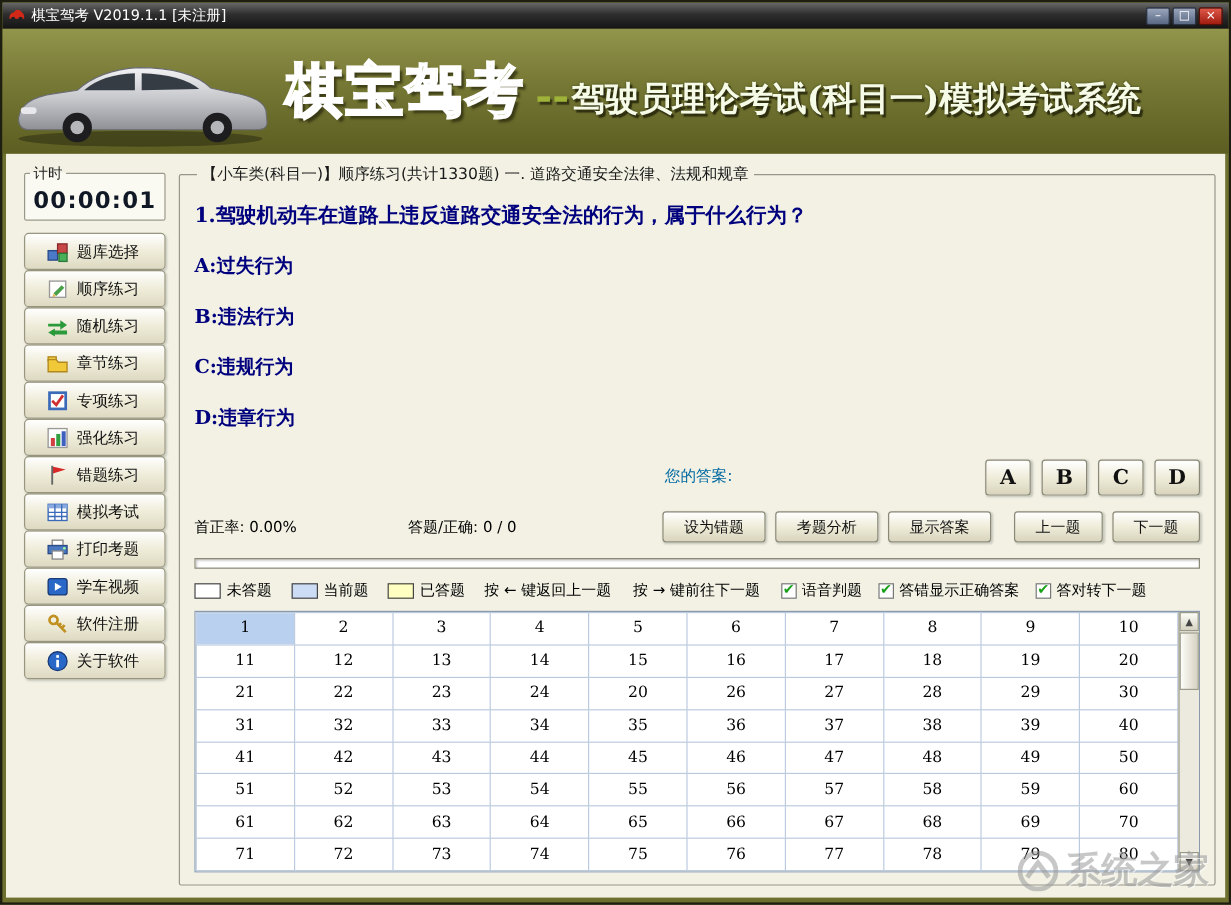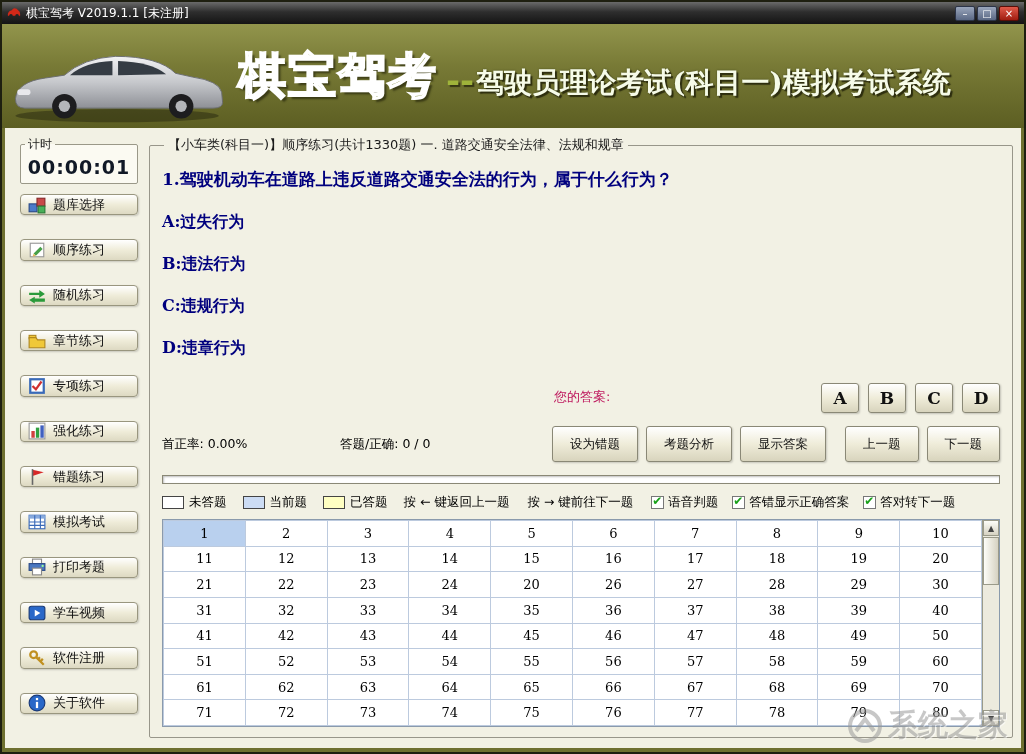--- a/index.html
+++ b/index.html
@@ -65,21 +65,21 @@
     width:118px; border:1px solid #9a9888; border-radius:2px; background:#fbfaf2;
     margin-bottom:10px; padding:1px 4px 5px 4px;
   }
   .timer-box legend{ font-size:12px; color:#222; padding:0 3px; }
   .timer-value{
     text-align:center; font-size:19px; font-weight:bold; color:#101826;
     letter-spacing:1px; padding-top:2px;
   }
   .side-btn{
     display:flex; align-items:center; gap:7px;
-    width:118px; height:31px; margin-bottom:24px; padding:0 7px;
+    width:118px; height:31px; margin-bottom:0; padding:0 18px;
     background:linear-gradient(#ffffff,#efecd9 50%,#ddd9c2);
     border:1px solid #99967f; border-radius:4px;
     font-size:13px; color:#111; cursor:pointer;
     box-shadow:1px 1px 2px rgba(0,0,0,.18);
   }
   .side-btn svg{ width:18px; height:18px; flex:none; }
   .gap-top{ margin-top:12px; }
 
   
   .main-box{
@@ -91,35 +91,35 @@
   .question{
     margin-top:12px; font-family:"DejaVu Serif","Liberation Serif",serif;
     font-weight:bold; font-size:17px; color:#00007e;
   }
   .option{
     margin-top:21px; font-family:"DejaVu Serif","Liberation Serif",serif;
     font-weight:bold; font-size:16px; color:#00007e; cursor:pointer; width:max-content;
   }
 
   .answer-row{ margin-top:24px; display:flex; align-items:flex-end; }
-  .your-answer{ margin-left:392px; font-size:13px; color:#be185d; padding-bottom:7px; }
+  .your-answer{ margin-left:392px; font-size:13px; color:#0369a1; padding-bottom:7px; }
   .abcd-group{ margin-left:auto; display:flex; gap:9px; }
   .abcd-btn{
     width:38px; height:30px;
     font-family:"DejaVu Serif","Liberation Serif",serif; font-weight:bold; font-size:17px; color:#111;
     background:linear-gradient(#ffffff,#efecd9 50%,#d8d4bd);
     border:1px solid #8a8876; border-radius:3px; cursor:pointer;
     box-shadow:1px 1px 2px rgba(0,0,0,.2);
   }
 
   .stats-row{ margin-top:13px; display:flex; align-items:center; }
   .stat-first{ width:178px; font-size:12.5px; color:#000; }
   .stat-answered{ width:212px; font-size:12.5px; color:#000; }
   .action-btn{
-    height:36px; padding:0 17px; font-size:12.5px; color:#111;
+    height:26px; padding:0 17px; font-size:12.5px; color:#111;
     background:linear-gradient(#ffffff,#efecd9 50%,#d8d4bd);
     border:1px solid #8a8876; border-radius:3px; cursor:pointer; margin-right:8px;
     box-shadow:1px 1px 2px rgba(0,0,0,.18);
   }
   .nav-group{ margin-left:auto; display:flex; }
   .nav-group .action-btn:last-child{ margin-right:0; }
 
   .progress{
     margin-top:13px; height:9px; background:#ffffff;
     border:1px solid #8a8876; box-shadow:inset 1px 1px 2px rgba(0,0,0,.25);

